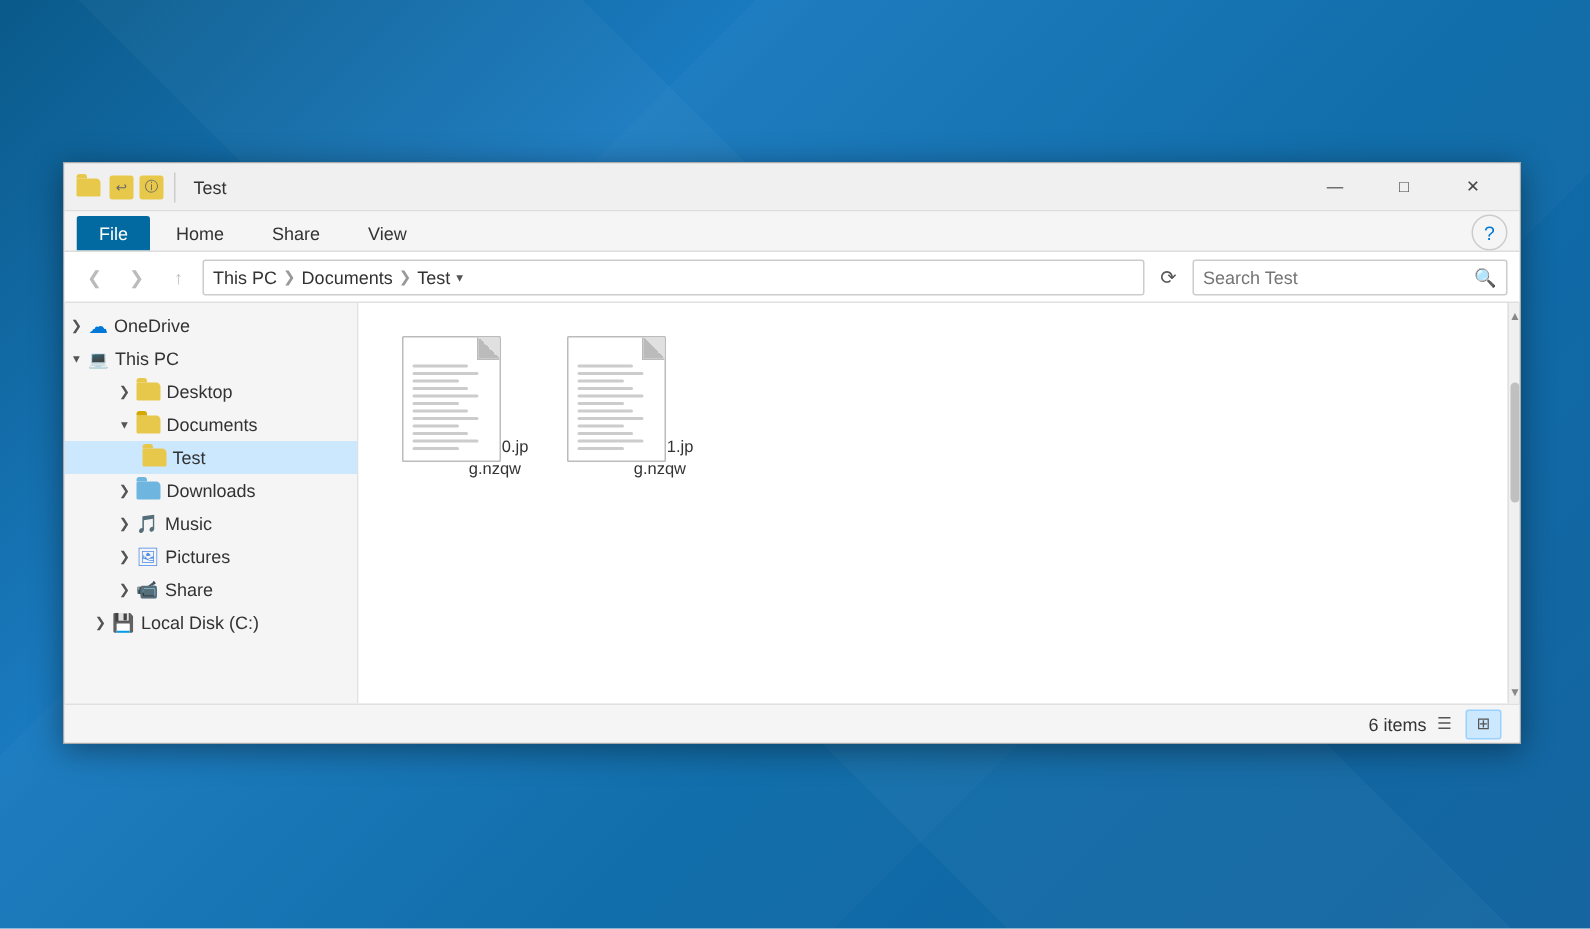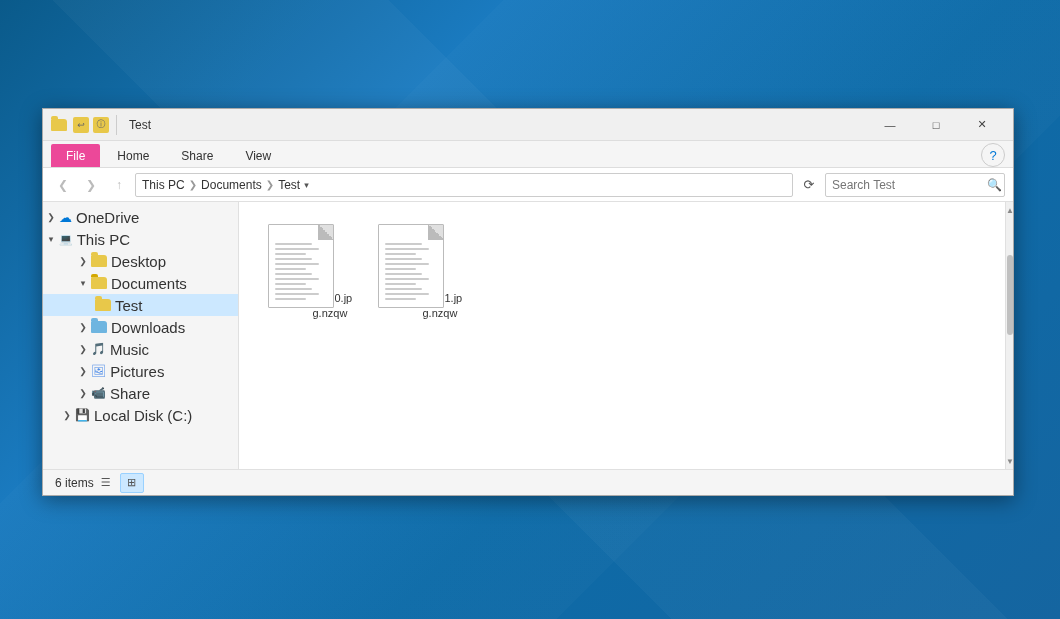--- a/index.html
+++ b/index.html
@@ -123,21 +123,21 @@
       padding: 4px 14px;
       font-size: 12px;
       cursor: pointer;
       border: 1px solid transparent;
       border-bottom: none;
       color: #333;
       background: transparent;
       margin-right: 2px;
     }
     .ribbon-tab.active {
-      background: #ec4899;
+      background: #0369a1;
       color: #fff;
       border-color: transparent;
       border-radius: 2px 2px 0 0;
     }
 
     
     .nav-bar {
       height: 34px;
       background: #fff;
       border-bottom: 1px solid #e0e0e0;
@@ -197,21 +197,21 @@
       width: 24px;
       height: 24px;
       display: flex;
       align-items: center;
       justify-content: center;
       cursor: pointer;
       color: #555;
       font-size: 13px;
     }
     .search-box {
-      width: 180px;
+      width: 210px;
       height: 24px;
       border: 1px solid #ccc;
       border-radius: 2px;
       display: flex;
       align-items: center;
       padding: 0 6px;
       background: #fff;
       justify-content: space-between;
     }
     .search-input {
@@ -320,21 +320,21 @@
       content: '';
       position: absolute;
       top: -3px;
       left: 0;
       width: 7px;
       height: 3px;
       background: #6eb5e0;
       border-radius: 2px 2px 0 0;
     }
     .tree-label {
-      font-size: 15px;
+      font-size: 12px;
       color: #333;
     }
     .tree-cloud-icon {
       font-size: 13px;
       margin-right: 4px;
       color: #0078d7;
     }
     .tree-pc-icon {
       font-size: 11px;
       margin-right: 4px;
@@ -456,21 +456,21 @@
     }
 
     
     .status-bar {
       height: 26px;
       background: #f5f5f5;
       border-top: 1px solid #e0e0e0;
       display: flex;
       align-items: center;
       padding: 0 12px;
-      justify-content: flex-start;
+      justify-content: flex-end;
       flex-shrink: 0;
     }
     .status-text {
       font-size: 12px;
       color: #333;
     }
     .view-toggle {
       display: flex;
       gap: 2px;
     }

